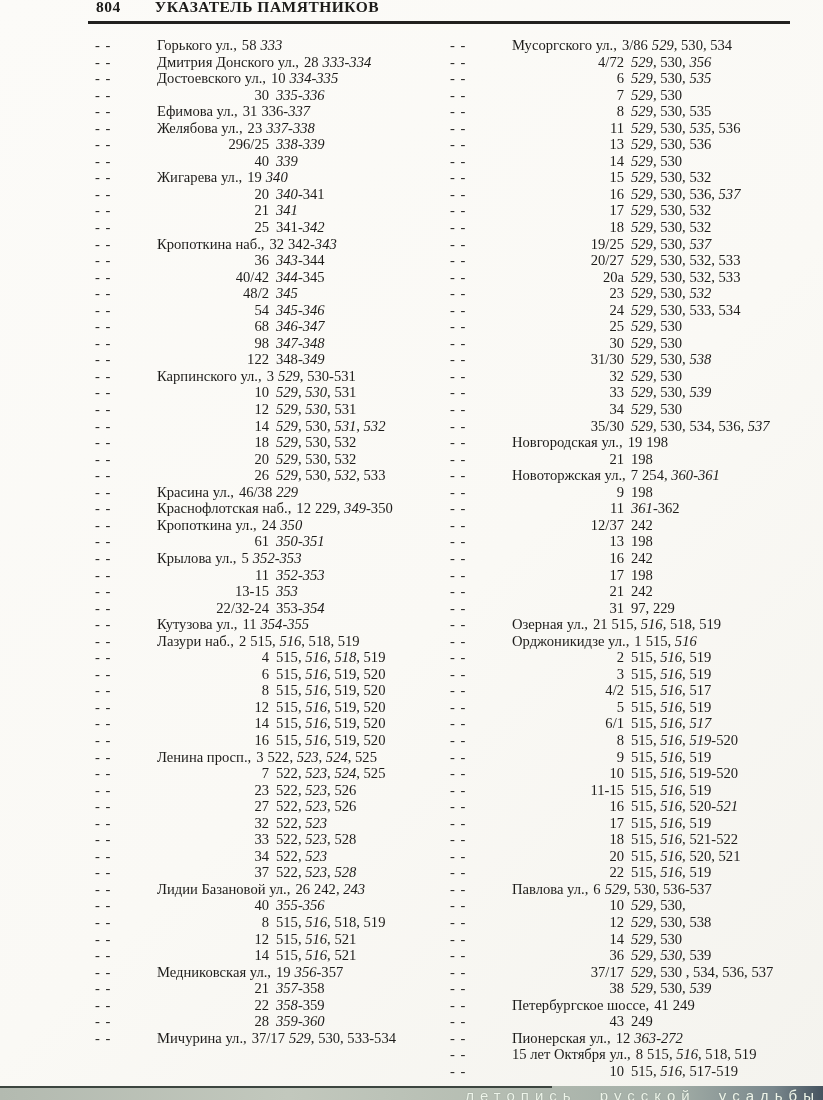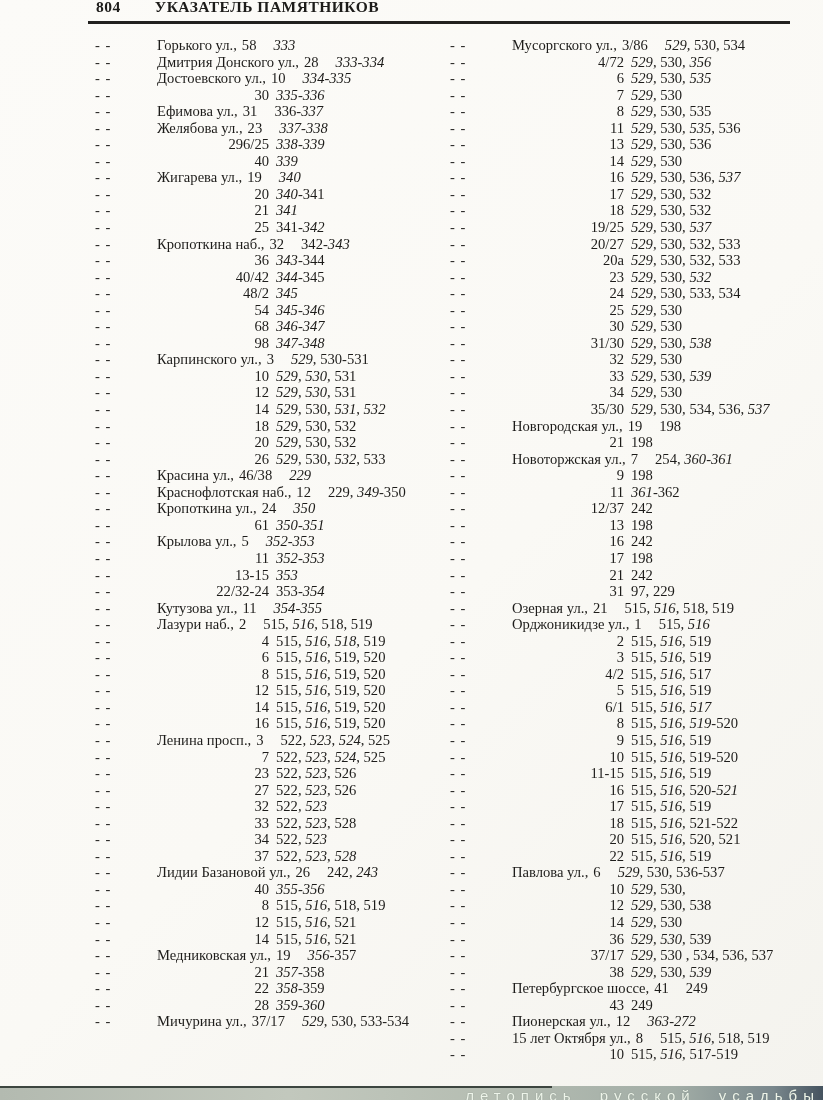--- a/index.html
+++ b/index.html
@@ -13,21 +13,21 @@
     font-weight:bold;font-size:15.5px;letter-spacing:.5px;white-space:nowrap;}
   .page-header .pgnum{margin-right:34px;}
   .header-rule{position:absolute;top:21px;left:88px;width:702px;height:2.6px;
     background:#22211f;}
   .col{position:absolute;top:37px;font-size:14.6px;line-height:16.55px;white-space:nowrap;}
   .col-left{left:95px;width:350px;}
   .col-right{left:450px;width:372px;}
   .entry{height:16.55px;}
   .pre{display:inline-block;width:26px;letter-spacing:1px;color:#2a2927;}
   .label{margin-right:5px;margin-left:36px;}
-  .num-inline{margin-right:17px;}
+  .num-inline{margin-right:4px;}
   .num-aligned{display:inline-block;min-width:148px;text-align:right;margin-right:7px;}
   .pages i{font-style:italic;}
   .footer-band{position:absolute;left:0;bottom:0;width:823px;height:14px;
     background:linear-gradient(90deg,#b3bab0 0%,#c2c8bd 35%,#b5bdb2 60%,#a2ada6 82%,#79878c 94%,#45535f 100%);}
   .footer-line{position:absolute;left:0;top:0;width:552px;height:2px;background:#3c453f;}
   .footer-text{position:absolute;right:3px;top:1px;
     font-family:"Liberation Sans","DejaVu Sans",sans-serif;
     font-size:15px;font-weight:normal;color:#eef4ea;
     letter-spacing:6px;word-spacing:13px;
     text-shadow:0 0 1px rgba(90,110,95,.6);}
@@ -53,20 +53,21 @@
     <div class="entry"><span class="pre">- -</span><span class="num-aligned">20</span><span class="pages"><i>340</i>-341</span></div>
     <div class="entry"><span class="pre">- -</span><span class="num-aligned">21</span><span class="pages"><i>341</i></span></div>
     <div class="entry"><span class="pre">- -</span><span class="num-aligned">25</span><span class="pages">341-<i>342</i></span></div>
     <div class="entry"><span class="pre">- -</span><span class="label">Кропоткина наб.,</span><span class="num-inline">32</span><span class="pages">342-<i>343</i></span></div>
     <div class="entry"><span class="pre">- -</span><span class="num-aligned">36</span><span class="pages"><i>343</i>-344</span></div>
     <div class="entry"><span class="pre">- -</span><span class="num-aligned">40/42</span><span class="pages"><i>344</i>-345</span></div>
     <div class="entry"><span class="pre">- -</span><span class="num-aligned">48/2</span><span class="pages"><i>345</i></span></div>
     <div class="entry"><span class="pre">- -</span><span class="num-aligned">54</span><span class="pages"><i>345-346</i></span></div>
     <div class="entry"><span class="pre">- -</span><span class="num-aligned">68</span><span class="pages"><i>346-347</i></span></div>
     <div class="entry"><span class="pre">- -</span><span class="num-aligned">98</span><span class="pages"><i>347-348</i></span></div>
+    <div class="entry"><span class="pre">- -</span><span class="num-aligned">122</span><span class="pages">348-<i>349</i></span></div>
     <div class="entry"><span class="pre">- -</span><span class="label">Карпинского ул.,</span><span class="num-inline">3</span><span class="pages"><i>529</i>, 530-531</span></div>
     <div class="entry"><span class="pre">- -</span><span class="num-aligned">10</span><span class="pages"><i>529</i>, <i>530</i>, 531</span></div>
     <div class="entry"><span class="pre">- -</span><span class="num-aligned">12</span><span class="pages"><i>529</i>, <i>530</i>, 531</span></div>
     <div class="entry"><span class="pre">- -</span><span class="num-aligned">14</span><span class="pages"><i>529</i>, 530, <i>531</i>, <i>532</i></span></div>
     <div class="entry"><span class="pre">- -</span><span class="num-aligned">18</span><span class="pages"><i>529</i>, 530, 532</span></div>
     <div class="entry"><span class="pre">- -</span><span class="num-aligned">20</span><span class="pages"><i>529</i>, 530, 532</span></div>
     <div class="entry"><span class="pre">- -</span><span class="num-aligned">26</span><span class="pages"><i>529</i>, 530, <i>532</i>, 533</span></div>
     <div class="entry"><span class="pre">- -</span><span class="label">Красина ул.,</span><span class="num-inline">46/38</span><span class="pages"><i>229</i></span></div>
     <div class="entry"><span class="pre">- -</span><span class="label">Краснофлотская наб.,</span><span class="num-inline">12</span><span class="pages">229, <i>349</i>-350</span></div>
     <div class="entry"><span class="pre">- -</span><span class="label">Кропоткина ул.,</span><span class="num-inline">24</span><span class="pages"><i>350</i></span></div>
@@ -104,20 +105,21 @@
   </div>
 <div class="col col-right" id="col-right">
     <div class="entry"><span class="pre">- -</span><span class="label">Мусоргского ул.,</span><span class="num-inline">3/86</span><span class="pages"><i>529</i>, 530, 534</span></div>
     <div class="entry"><span class="pre">- -</span><span class="num-aligned">4/72</span><span class="pages"><i>529</i>, 530, <i>356</i></span></div>
     <div class="entry"><span class="pre">- -</span><span class="num-aligned">6</span><span class="pages"><i>529</i>, 530, <i>535</i></span></div>
     <div class="entry"><span class="pre">- -</span><span class="num-aligned">7</span><span class="pages"><i>529</i>, 530</span></div>
     <div class="entry"><span class="pre">- -</span><span class="num-aligned">8</span><span class="pages"><i>529</i>, 530, 535</span></div>
     <div class="entry"><span class="pre">- -</span><span class="num-aligned">11</span><span class="pages"><i>529</i>, 530, <i>535</i>, 536</span></div>
     <div class="entry"><span class="pre">- -</span><span class="num-aligned">13</span><span class="pages"><i>529</i>, 530, 536</span></div>
     <div class="entry"><span class="pre">- -</span><span class="num-aligned">14</span><span class="pages"><i>529</i>, 530</span></div>
+    <div class="entry"><span class="pre">- -</span><span class="num-aligned">15</span><span class="pages"><i>529</i>, 530, 532</span></div>
     <div class="entry"><span class="pre">- -</span><span class="num-aligned">16</span><span class="pages"><i>529</i>, 530, 536, <i>537</i></span></div>
     <div class="entry"><span class="pre">- -</span><span class="num-aligned">17</span><span class="pages"><i>529</i>, 530, 532</span></div>
     <div class="entry"><span class="pre">- -</span><span class="num-aligned">18</span><span class="pages"><i>529</i>, 530, 532</span></div>
     <div class="entry"><span class="pre">- -</span><span class="num-aligned">19/25</span><span class="pages"><i>529</i>, 530, <i>537</i></span></div>
     <div class="entry"><span class="pre">- -</span><span class="num-aligned">20/27</span><span class="pages"><i>529</i>, 530, 532, 533</span></div>
     <div class="entry"><span class="pre">- -</span><span class="num-aligned">20а</span><span class="pages"><i>529</i>, 530, 532, 533</span></div>
     <div class="entry"><span class="pre">- -</span><span class="num-aligned">23</span><span class="pages"><i>529</i>, 530, <i>532</i></span></div>
     <div class="entry"><span class="pre">- -</span><span class="num-aligned">24</span><span class="pages"><i>529</i>, 530, 533, 534</span></div>
     <div class="entry"><span class="pre">- -</span><span class="num-aligned">25</span><span class="pages"><i>529</i>, 530</span></div>
     <div class="entry"><span class="pre">- -</span><span class="num-aligned">30</span><span class="pages"><i>529</i>, 530</span></div>

